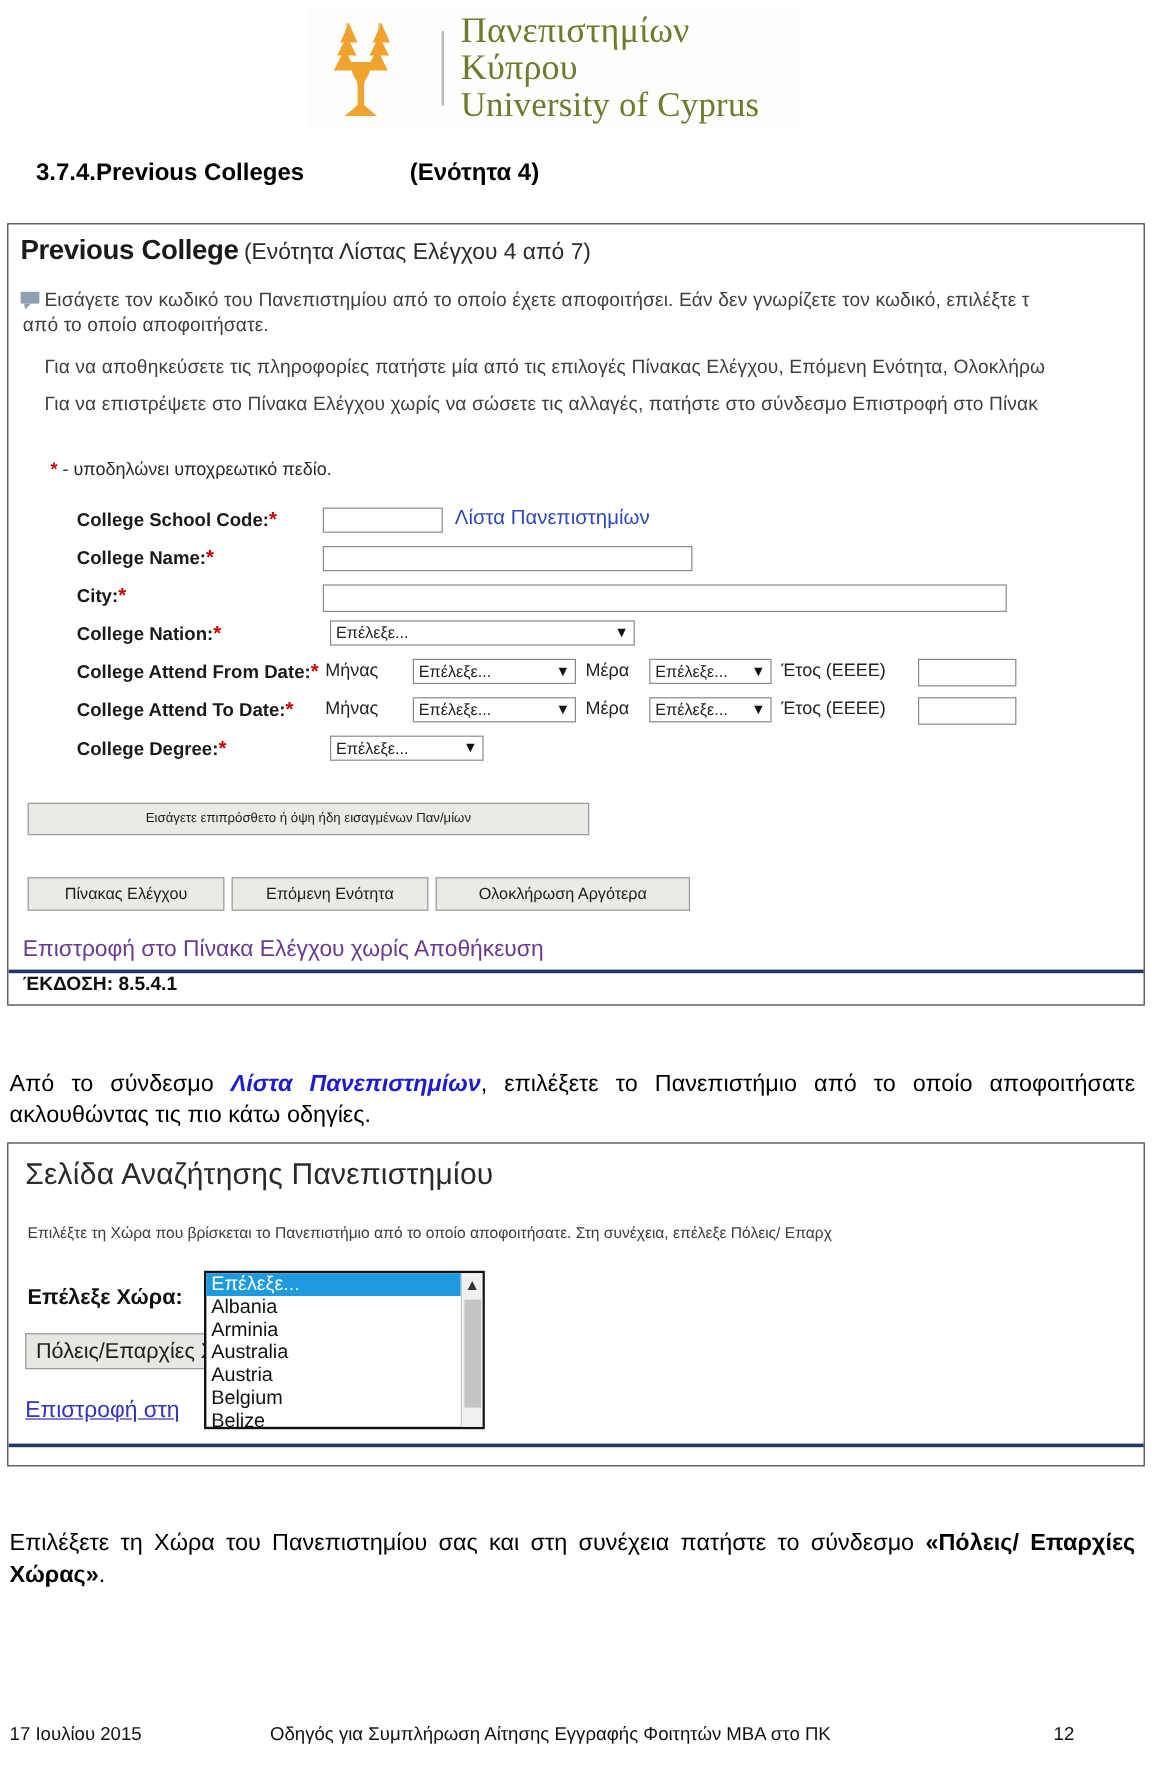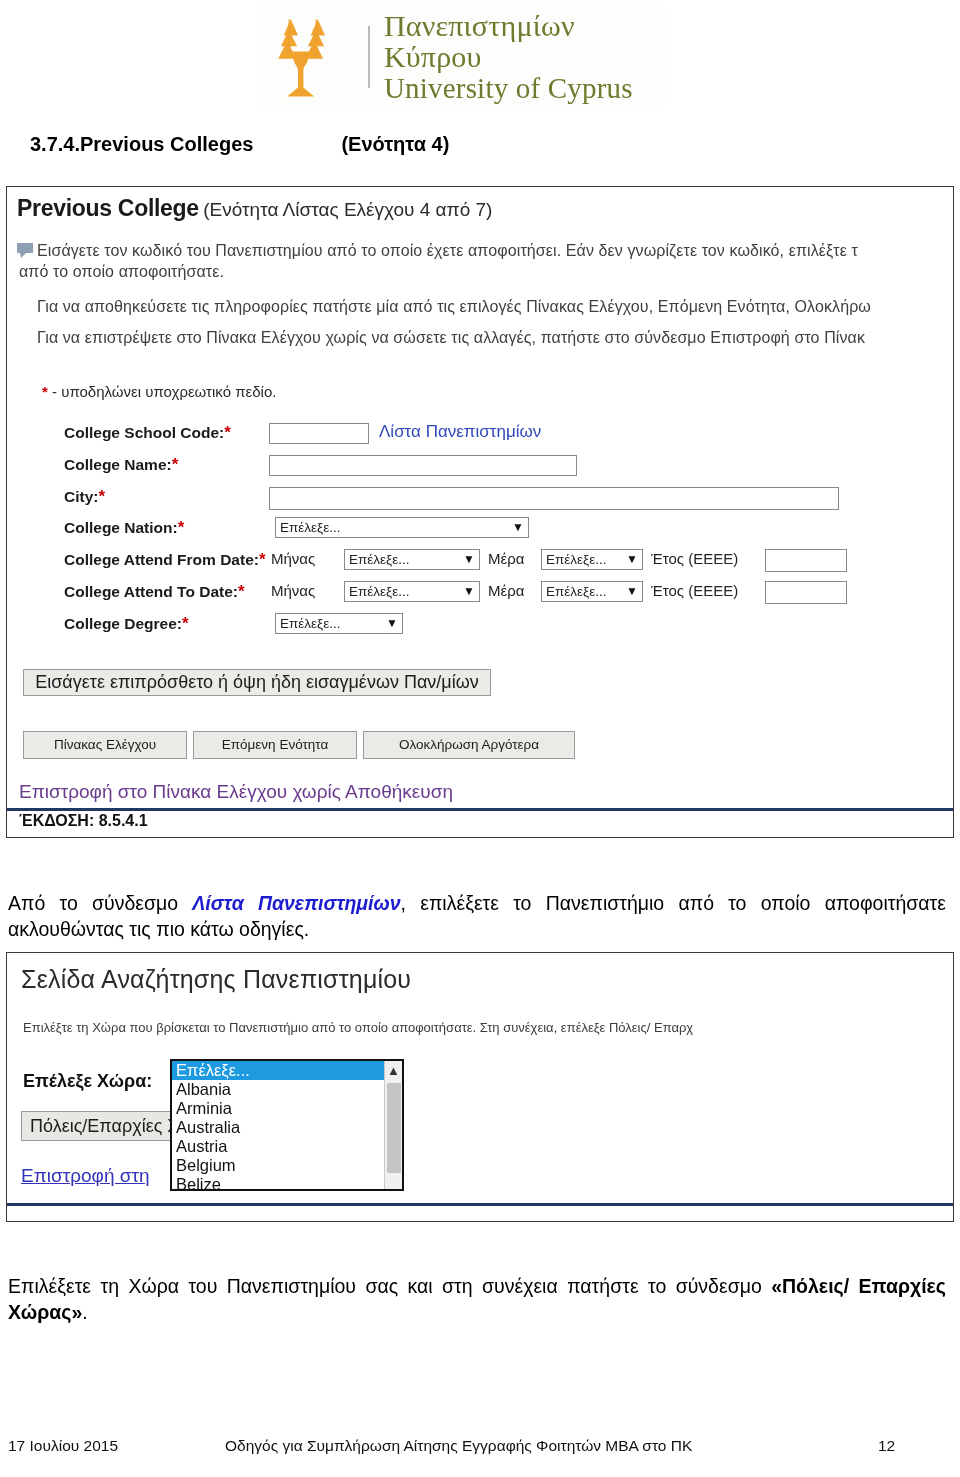--- a/index.html
+++ b/index.html
@@ -230,21 +230,21 @@
   <div class="tbox" style="left:758px; top:394px; width:82px; height:23px;"></div>
 
   <div class="frow" style="top:427px;">
     <span class="flabel"><span>College Degree:</span><span class="ast">*</span></span>
   </div>
   <div class="sel" style="left:268px; top:426px; width:128px;">
     <span>Επέλεξε...</span>
     <span class="caret">▼</span>
   </div>
 
-  <div class="btn" style="left:16px; top:482px; width:468px; height:27px; line-height:25px; font-size:18px;">Εισάγετε επιπρόσθετο ή όψη ήδη εισαγμένων Παν/μίων</div>
+  <div class="btn" style="left:16px; top:482px; width:468px; height:27px; line-height:25px; font-size:11px;">Εισάγετε επιπρόσθετο ή όψη ήδη εισαγμένων Παν/μίων</div>
 
   <div class="btn" style="left:16px; top:544px; width:164px; height:28px; line-height:26px;">Πίνακας Ελέγχου</div>
   <div class="btn" style="left:186px; top:544px; width:164px; height:28px; line-height:26px;">Επόμενη Ενότητα</div>
   <div class="btn" style="left:356px; top:544px; width:212px; height:28px; line-height:26px;">Ολοκλήρωση Αργότερα</div>
 
   <div class="purple-link" style="left:12px; top:594px;">Επιστροφή στο Πίνακα Ελέγχου χωρίς Αποθήκευση</div>
   <div class="rule-dark" style="left:0px; top:621px; width:948px;"></div>
   <div class="ver" style="left:12px; top:625px;">ΈΚΔΟΣΗ: 8.5.4.1</div>
 </div>
 

